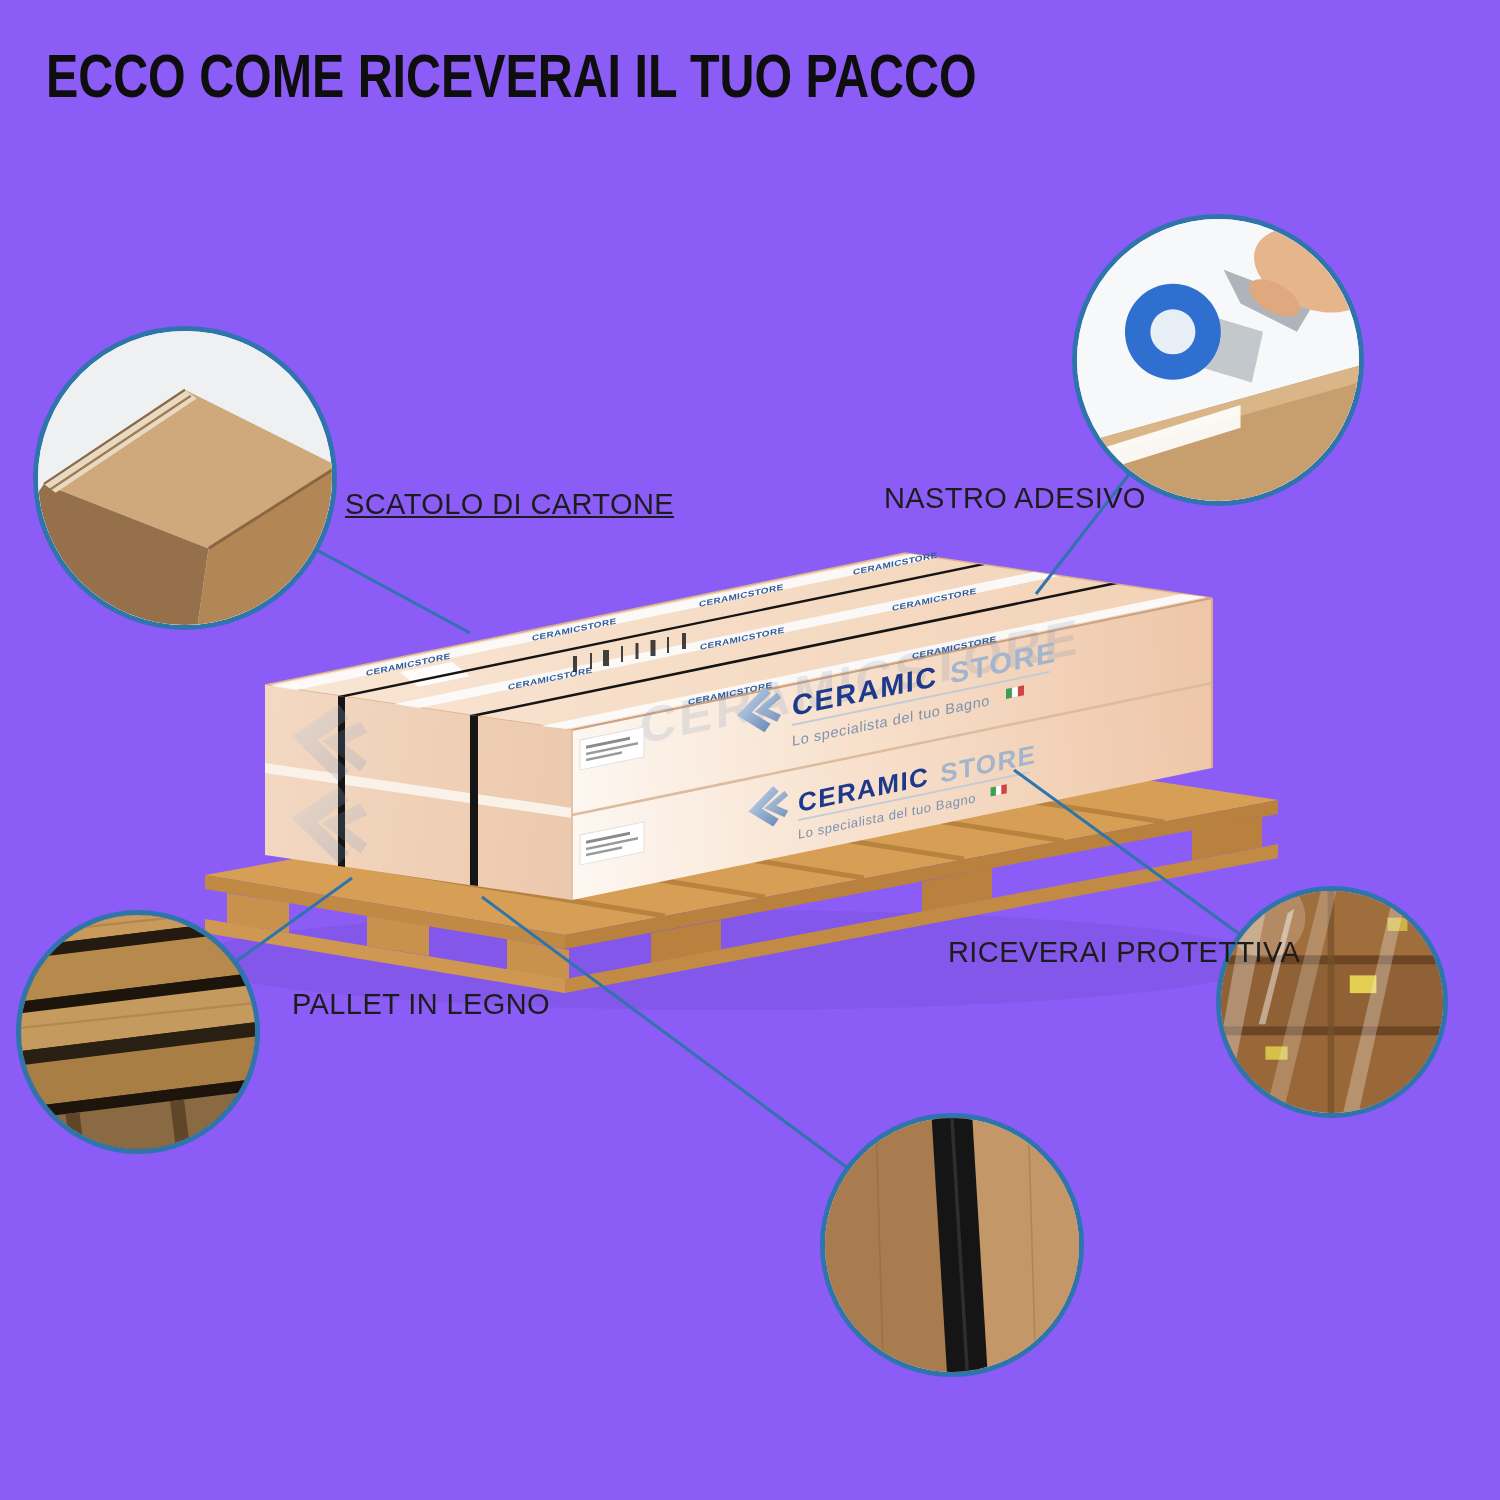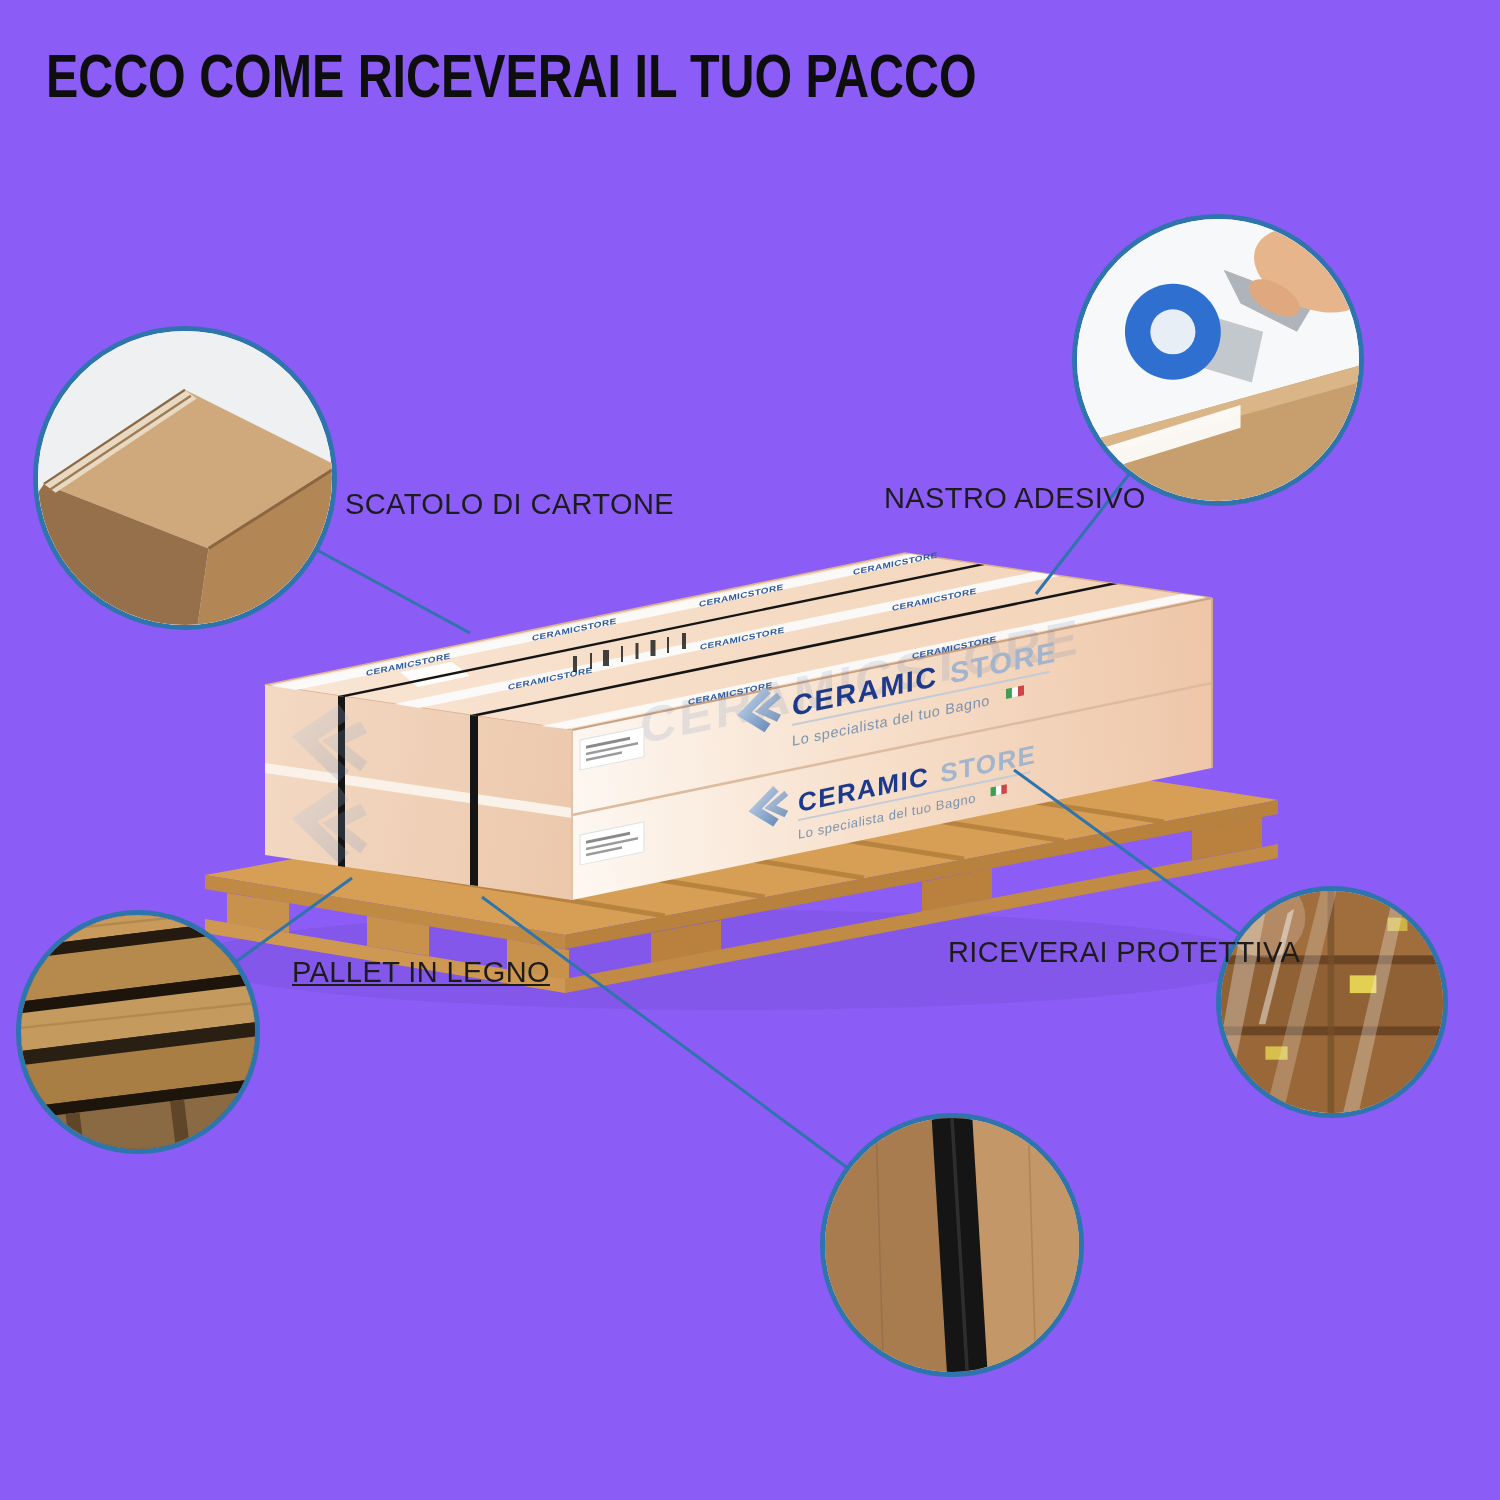--- a/index.html
+++ b/index.html
@@ -268,18 +268,18 @@
         <polygon points="50,0 100,0 100,100 54,100" fill="#c49768"></polygon>
         <line x1="50" y1="0" x2="54" y2="100" stroke="#7e5c3a" stroke-width="1"></line>
         <line x1="20" y1="0" x2="23" y2="100" stroke="#8a6644" stroke-width="0.6" opacity="0.5"></line>
         <line x1="80" y1="0" x2="83" y2="100" stroke="#9a734a" stroke-width="0.6" opacity="0.5"></line>
         <polygon points="42,0 58,0 64,100 48,100" fill="#151515"></polygon>
         <line x1="50" y1="0" x2="56" y2="100" stroke="#2e2e2e" stroke-width="1.4"></line>
       </g>
     </svg>
   </div>
 
-  <div class="label" style="left:345px;top:488px;">SCATOLO DI CARTONE</div>
+  <div class="label" style="left:345px;top:488px;text-decoration:underline;">SCATOLO DI CARTONE</div>
   <div class="label" style="left:884px;top:460px;margin-top:22px;">NASTRO ADESIVO</div>
   <div class="label" style="left:948px;top:936px;">RICEVERAI PROTETTIVA</div>
-  <div class="label" style="left:292px;top:956px;text-decoration:underline;">PALLET IN LEGNO</div>
+  <div class="label" style="left:292px;top:988px;">PALLET IN LEGNO</div>
 
 </div>
 
 </body></html>

